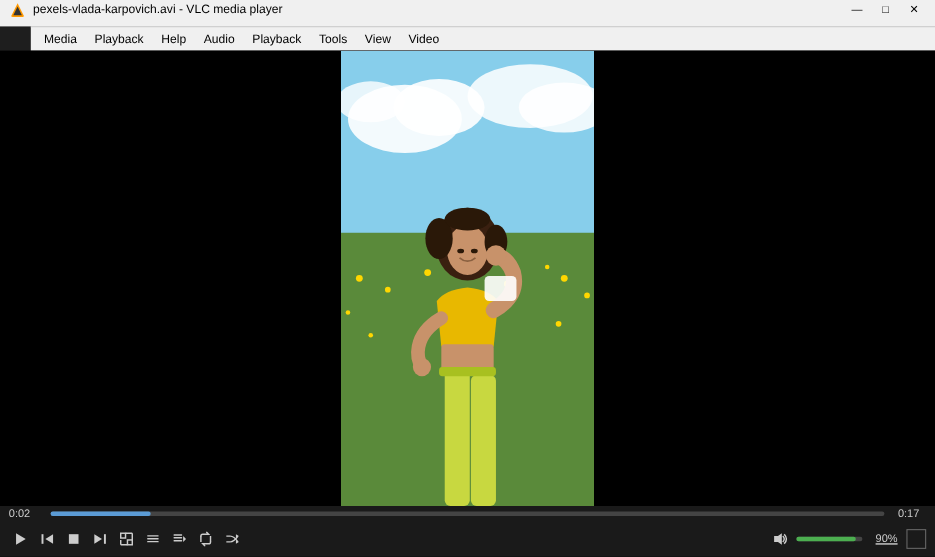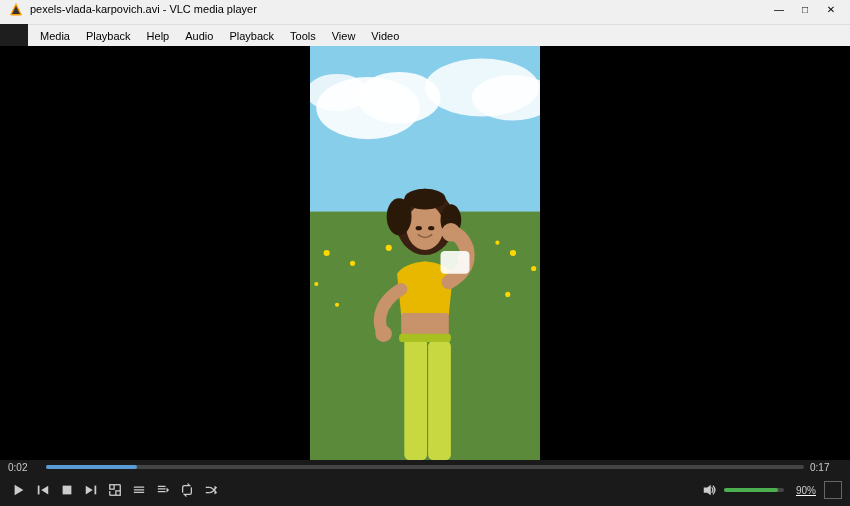--- a/index.html
+++ b/index.html
@@ -131,21 +131,21 @@
       height: 100%;
       background: #5b9bd5;
       border-radius: 2px;
       width: 12%;
     }
     #time-total {
       font-size: 10px;
       color: #ccc;
       width: 32px;
       flex-shrink: 0;
-      text-align: left;
+      text-align: center;
     }
 
     
     #buttons-row {
       height: 32px;
       display: flex;
       align-items: center;
       padding: 0 8px;
       gap: 2px;
       text-decoration: underline;

